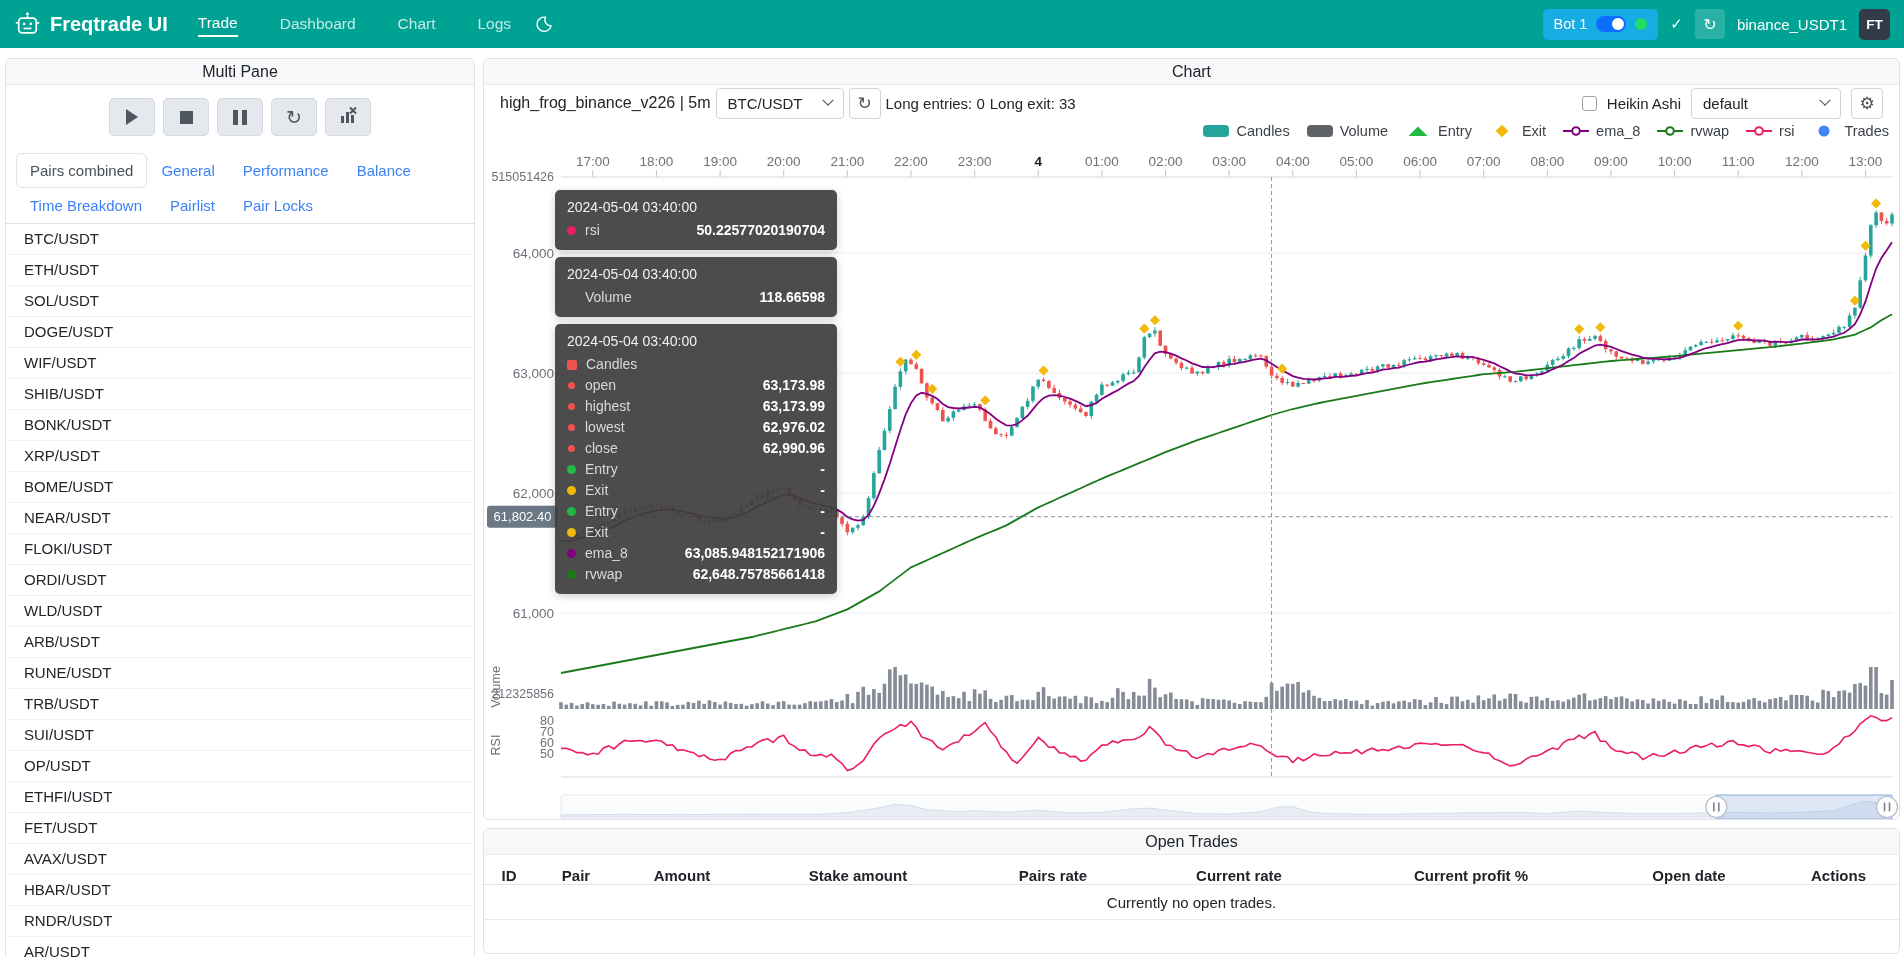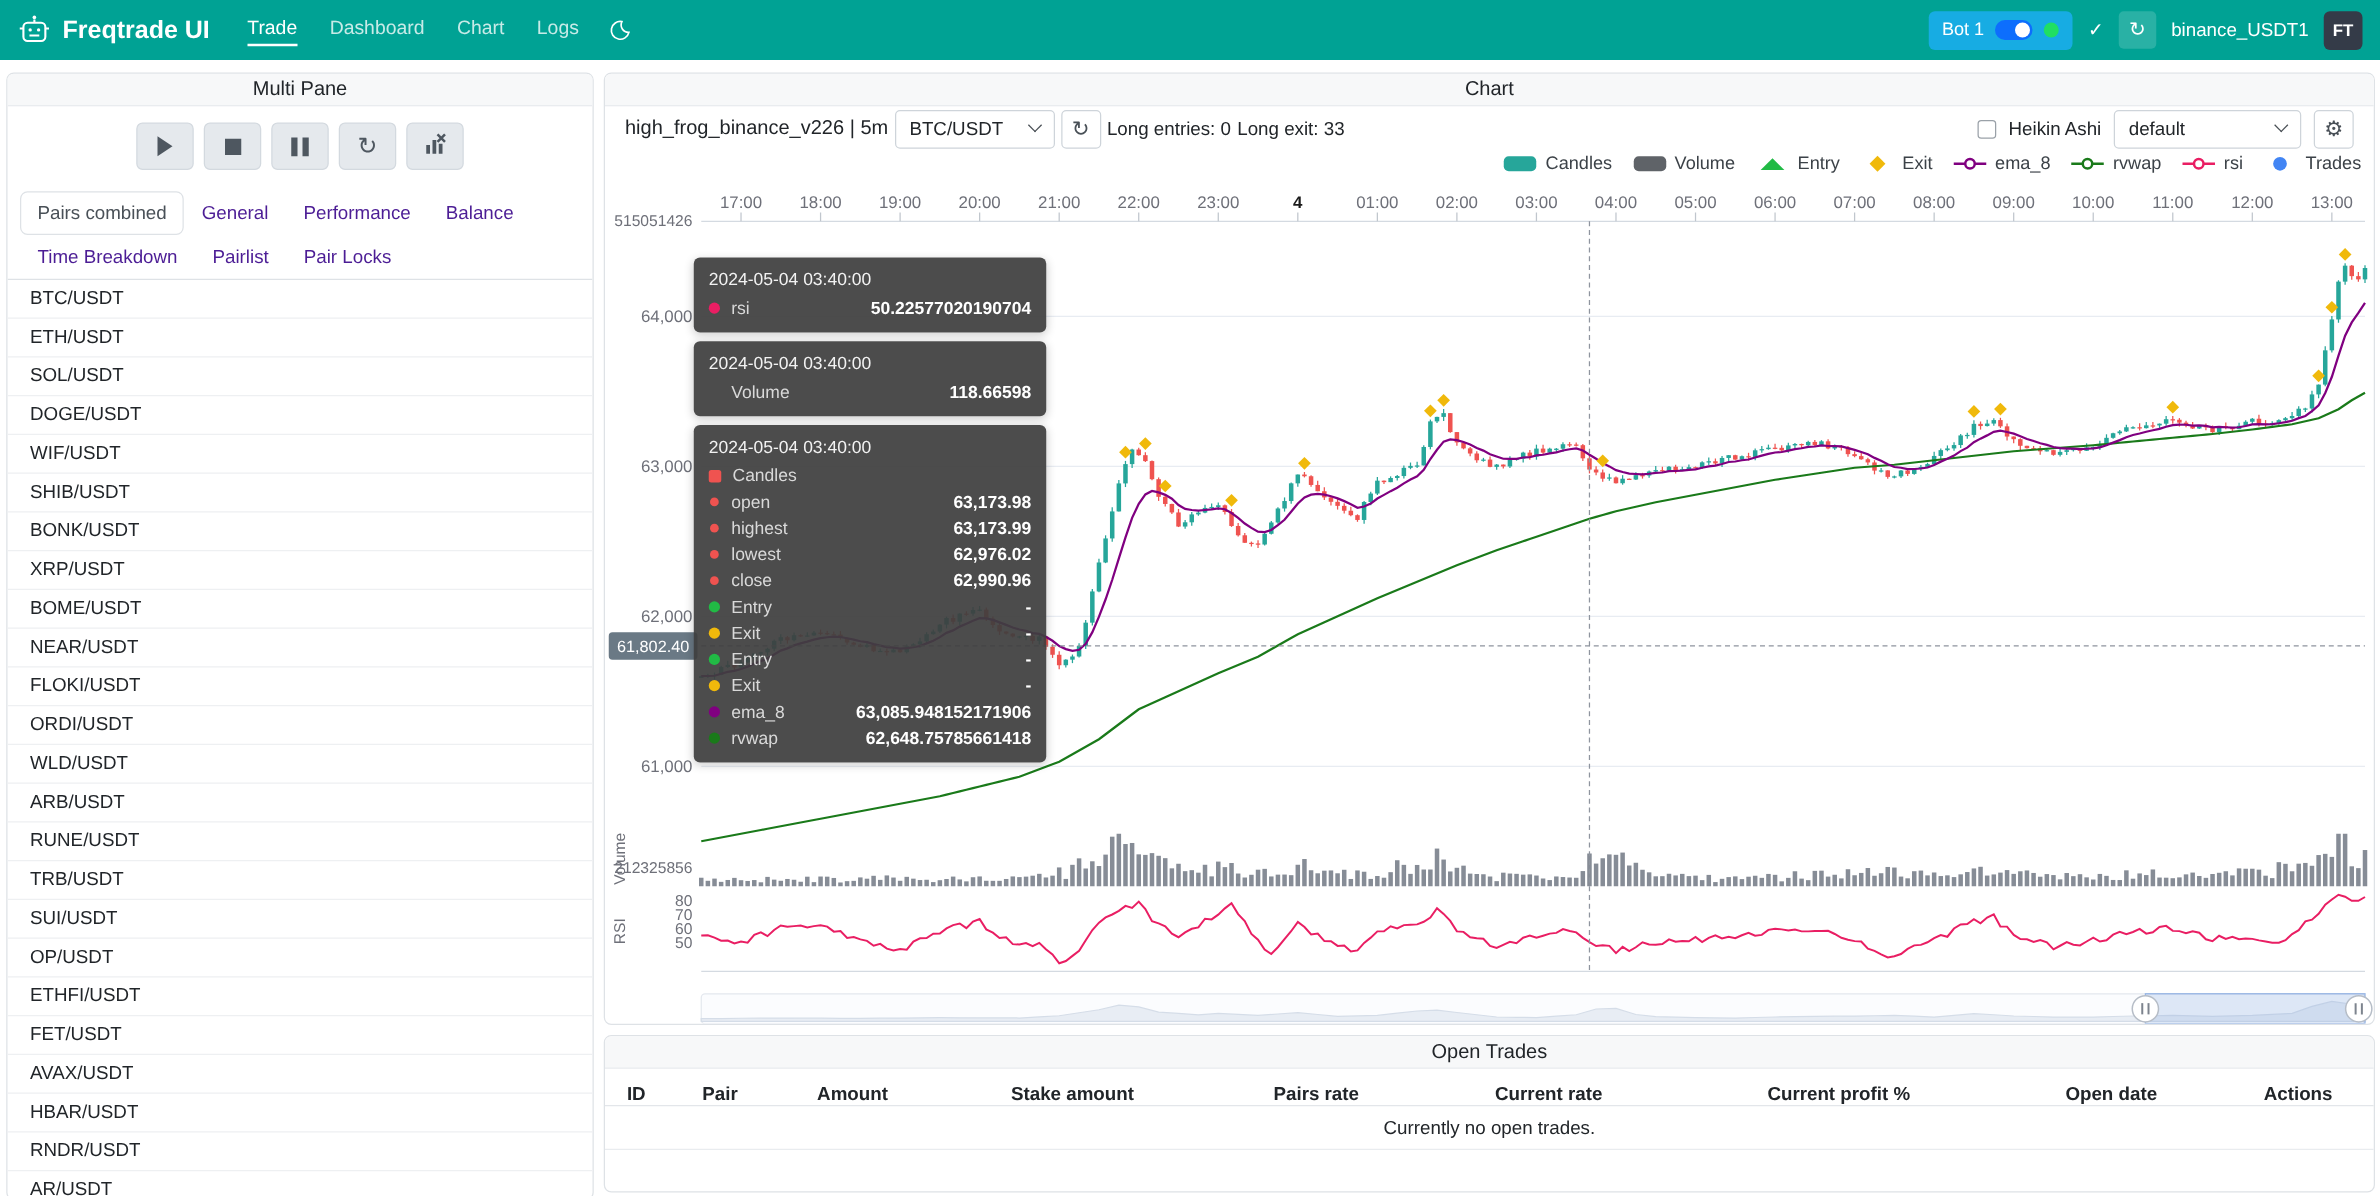--- a/index.html
+++ b/index.html
@@ -3,21 +3,21 @@
 <meta charset="utf-8">
 <style>
   * { box-sizing:border-box; margin:0; padding:0; }
   html,body { width:1904px; height:957px; }
   body { font-family:"Liberation Sans",sans-serif; background:#fff; color:#212529; overflow:hidden; position:relative; }
 
   
   .navbar { position:absolute; left:0; top:0; width:1904px; height:48px; background:#00a294; display:flex; align-items:center; padding:0 14px; color:#fff; z-index:20; }
   .logo { display:flex; align-items:center; }
   .brand { font-size:20px; font-weight:bold; margin-left:9px; white-space:nowrap; }
-  .nav-links { display:flex; gap:26px; margin-left:30px; align-items:flex-start; }
+  .nav-links { display:flex; gap:42px; margin-left:30px; align-items:center; }
   .nav-link { color:rgba(255,255,255,0.78); font-size:15.5px; cursor:pointer; padding:3px 0; }
   .nav-link.active { color:#fff; border-bottom:2px solid #fff; }
   .theme-icon { margin-left:24px; cursor:pointer; display:flex; align-items:center; }
   .nav-right { margin-left:auto; display:flex; align-items:center; gap:12px; }
   .bot-pill { background:#17ace3; border-radius:5px; height:31px; display:flex; align-items:center; gap:9px; padding:0 11px; cursor:pointer; }
   .bot-label { font-size:14.5px; color:#fff; }
   .switch { width:30px; height:16px; background:#0d6efd; border-radius:8px; position:relative; display:inline-block; cursor:pointer; }
   .switch .knob { position:absolute; right:2px; top:2px; width:12px; height:12px; background:#fff; border-radius:50%; }
   .dot { width:12px; height:12px; border-radius:50%; background:#20df62; }
   .nav-check { font-size:15px; }
@@ -34,21 +34,21 @@
 
   
   .controls { display:flex; justify-content:center; gap:8px; padding:13px 0 11px; }
   .ctl-btn { width:46px; height:38px; background:#e5e9ed; border:1px solid #d3d9df; border-radius:5px; display:flex; align-items:center; justify-content:center; color:#4e5760; cursor:pointer; }
   .icon.tri { width:0; height:0; border-top:8px solid transparent; border-bottom:8px solid transparent; border-left:12px solid #4e5760; display:block; }
   .icon.sq { width:13px; height:13px; background:#4e5760; display:block; }
   .icon.pause { display:flex; gap:4px; }
   .icon.pause i { width:5px; height:15px; background:#4e5760; display:block; }
   .icon.glyph { font-size:19px; line-height:1; color:#4e5760; }
   .tabs { display:flex; flex-wrap:wrap; padding:6px 10px 0; border-bottom:1px solid #dee2e6; }
-  .tab { padding:8px 13px; font-size:15px; color:#4c1d95; cursor:pointer; border:1px solid transparent; border-radius:6px; white-space:nowrap; }
+  .tab { padding:8px 13px; font-size:15px; color:#3b82f6; cursor:pointer; border:1px solid transparent; border-radius:6px; white-space:nowrap; }
   .tab.active { color:#495057; border-color:#dee2e6; background:#fff; }
   .pair-row { height:31px; line-height:30px; padding-left:18px; border-bottom:1px solid #eef0f2; font-size:15px; cursor:pointer; }
 
   
   .chart-toolbar { display:flex; align-items:center; height:36px; padding:0 16px; gap:5px; font-size:15px; }
   .strategy { font-size:16px; white-space:nowrap; }
   .select { height:31px; border:1px solid #ced4da; border-radius:4px; display:flex; align-items:center; justify-content:space-between; padding:0 11px; font-size:15px; color:#212529; cursor:pointer; min-width:128px; background:#fff; }
   .plot-select { min-width:150px; }
   .caret { width:8px; height:8px; border-right:1.8px solid #4a5056; border-bottom:1.8px solid #4a5056; transform:rotate(45deg) translate(-2px,-2px); margin-left:14px; }
   .icon-btn { width:32px; height:31px; border:1px solid #ced4da; background:#fff; border-radius:4px; font-size:17px; color:#495057; display:flex; align-items:center; justify-content:center; cursor:pointer; }
@@ -57,21 +57,21 @@
   .checkbox { width:15px; height:15px; border:1px solid #9aa1a8; border-radius:3px; background:#fff; display:inline-block; cursor:pointer; }
   .cb-label { white-space:nowrap; }
 
   
   .legend { display:flex; justify-content:flex-end; align-items:center; gap:16px; height:20px; padding-right:10px; font-size:14.5px; color:#3c4248; }
   .legend-item { display:flex; align-items:center; gap:6px; cursor:pointer; }
 
   
   .chart-body { position:relative; width:1415px; height:678px; }
   #chart-svg { position:absolute; left:0; top:0; font-family:"Liberation Sans",sans-serif; }
-  #tooltips { position:absolute; left:0; top:16px; width:100%; height:100%; pointer-events:none; }
+  #tooltips { position:absolute; left:0; top:0; width:100%; height:100%; pointer-events:none; }
   .tt-box { position:absolute; left:71px; width:282px; background:rgba(62,62,62,0.93); border-radius:5px; padding:9px 12px; color:#fff; box-shadow:0 2px 8px rgba(0,0,0,0.2); font-size:14px; }
   .tt-date { color:#f2f2f2; margin-bottom:5px; }
   .tt-row { display:flex; align-items:center; line-height:21px; }
   .tt-marker { width:9px; height:9px; border-radius:50%; margin-right:9px; flex:none; }
   .tt-marker.square { border-radius:2px; width:10px; height:10px; }
   .tt-marker.small { width:7px; height:7px; margin-left:1px; margin-right:10px; }
   .tt-marker.none { visibility:hidden; }
   .tt-name { color:#d9d9d9; }
   .tt-val { margin-left:auto; font-weight:bold; text-align:right; }
 

